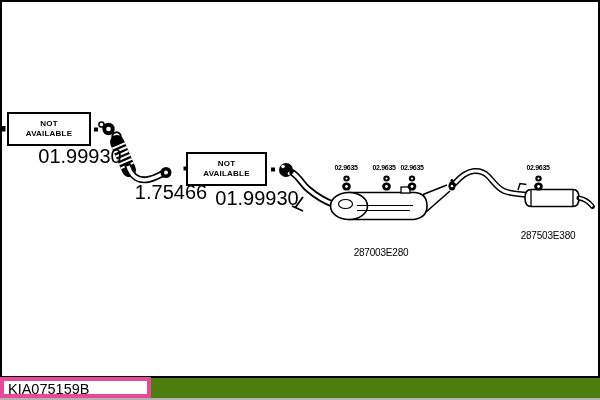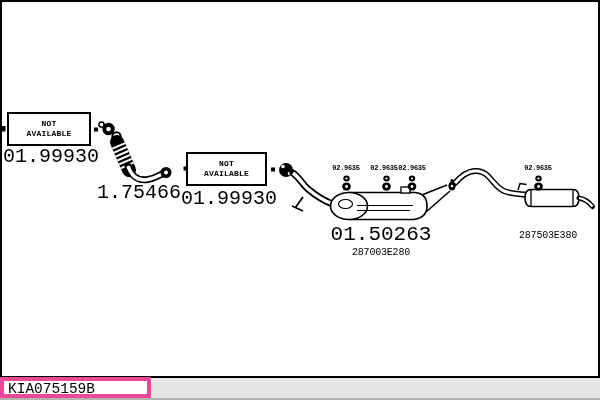--- a/index.html
+++ b/index.html
@@ -1,25 +1,25 @@
 <!DOCTYPE html>
 <html><head>
 <meta charset="utf-8">
 <style>
   html,body{margin:0;padding:0;background:#fff;}
-  .stage{position:relative;width:600px;height:400px;background:#e5e5e5;overflow:hidden;
-         font-family:Liberation Mono, monospace;color:#000;}
+  .stage{position:relative;width:600px;height:400px;background:#4d7c0f;overflow:hidden;
+         font-family:Liberation Sans, sans-serif;color:#000;}
   .frame{position:absolute;left:0;top:0;width:600px;height:378px;
          border:2px solid #000;box-sizing:border-box;background:#fff;}
   svg.art{position:absolute;left:0;top:0;}
   .na-box{position:absolute;border:2px solid #000;box-sizing:border-box;background:#fff;
           display:flex;align-items:center;justify-content:center;}
   .na-text{display:block;width:58px;text-align:center;font-size:8px;font-weight:bold;
            line-height:1.3;letter-spacing:.2px;}
-  .code{position:absolute;font-size:20px;text-align:center;white-space:nowrap;}
+  .code{position:absolute;font-size:20px;text-align:center;white-space:nowrap;margin-left:32px;}
   .code.big{font-size:21px;}
   .pn{position:absolute;font-size:10px;text-align:center;white-space:nowrap;letter-spacing:-.2px;}
   .hcode{position:absolute;font-size:7px;font-weight:bold;text-align:center;
          white-space:nowrap;letter-spacing:-.3px;width:28px;}
   .kia-box{position:absolute;left:0;top:377px;width:151px;height:21px;border:4px solid #ec4899;
            box-sizing:border-box;background:#fff;font-size:14.5px;line-height:16px;padding-left:4px;}
   .bottom-shadow{position:absolute;left:0;top:398px;width:600px;height:2px;background:#b3b3b3;}
 </style>
 </head>
 <body>
@@ -120,21 +120,20 @@
   <div class="na-box" style="left:186px;top:152px;width:81px;height:34px">
     <span class="na-text">NOT AVAILABLE</span>
   </div>
 
   <div class="code" style="left:3px;top:145px;width:90px">01.99930</div>
 
   <div class="code" style="left:95px;top:181px;width:88px">1.75466</div>
 
   <div class="code" style="left:181px;top:187px;width:88px">01.99930</div>
 
-  <div class="code big" style="left:328px;top:223px;width:106px">01.50263</div>
   <div class="pn" style="left:331px;top:247px;width:100px">287003E280</div>
 
   <div class="pn" style="left:506px;top:230px;width:84px">287503E380</div>
 
   <div class="hcode" style="left:332px;top:164px">02.9635</div>
   <div class="hcode" style="left:370px;top:164px">02.9635</div>
   <div class="hcode" style="left:398px;top:164px">02.9635</div>
   <div class="hcode" style="left:524px;top:164px">02.9635</div>
 
   <div class="kia-box">

